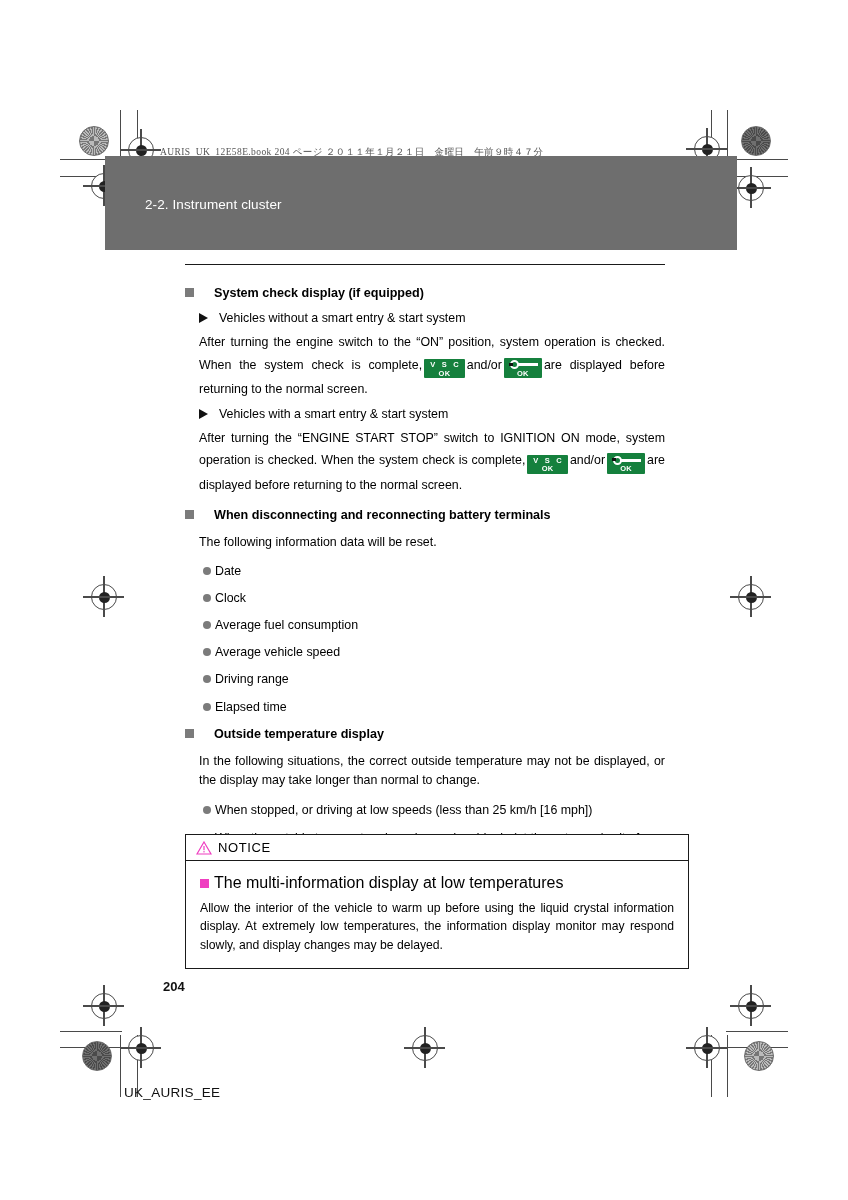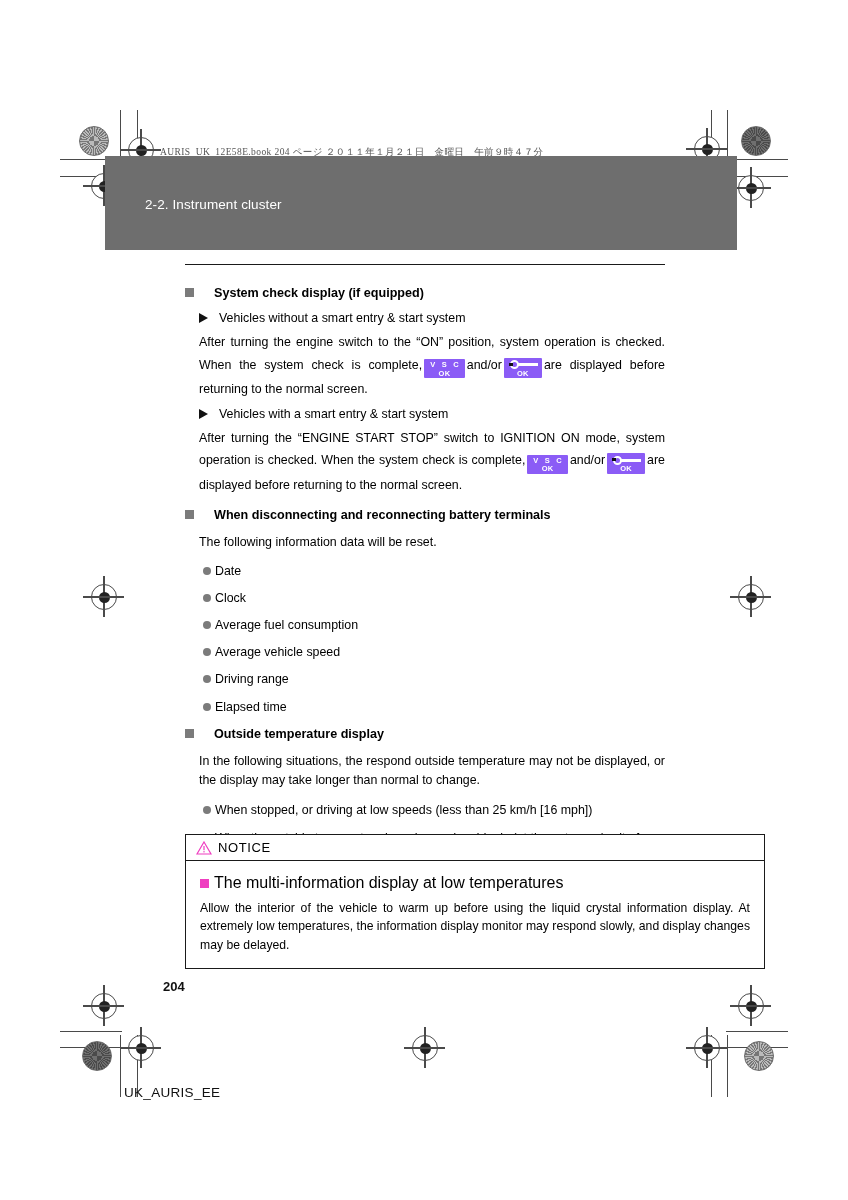--- a/index.html
+++ b/index.html
@@ -151,21 +151,21 @@
     background: #7b7b7b;
     margin-right: 4px;
     position: relative;
     top: 0px;
   }
   ul.dots li .txt { flex: 1 1 auto; }
 
   
   .lcd {
     display: inline-block;
-    background: #8b5cf6;
+    background: #15803d;
     color: #fff;
     vertical-align: -7px;
     padding: 2px 4px 1px 4px;
     line-height: 1;
     text-align: center;
     border-radius: 1px;
     min-width: 38px;
     margin: 0 2px;
   }
   .lcd .l1 {
@@ -205,21 +205,21 @@
     position: absolute;
     left: 1px; top: 3.2px;
     width: 4px; height: 3px;
     background: #111;
   }
 
   
   .notice {
     position: absolute;
     left: 185px; top: 834px;
-    width: 580px;
+    width: 504px;
     border: 1.3px solid #1a1a1a;
     background: #fff;
   }
   .notice-hd {
     border-bottom: 1.3px solid #1a1a1a;
     padding: 5px 10px 5px 10px;
     display: flex;
     align-items: center;
     font-size: 13px;
     letter-spacing: 0.6px;
@@ -398,21 +398,21 @@
     <li>
         <span class="dotb"></span>
         <span class="txt">Elapsed time</span>
       </li>
   </ul>
 
   <h2 class="sec" style="margin-top:9px;">
     <span class="sqbullet"></span>
     <span>Outside temperature display</span>
   </h2>
-  <p class="body tight" style="margin-bottom:11px;">In the following situations, the respond outside temperature may not be displayed, or the display may take longer than normal to change.</p>
+  <p class="body tight" style="margin-bottom:11px;">In the following situations, the correct outside temperature may not be displayed, or the display may take longer than normal to change.</p>
 
   <ul class="dots">
     <li>
         <span class="dotb"></span>
         <span class="txt">When stopped, or driving at low speeds (less than 25 km/h [16 mph])</span>
       </li>
     <li>
         <span class="dotb"></span>
         <span class="txt">When the outside temperature has changed suddenly (at the entrance/ exit of a garage, tunnel, etc.)</span>
       </li>

